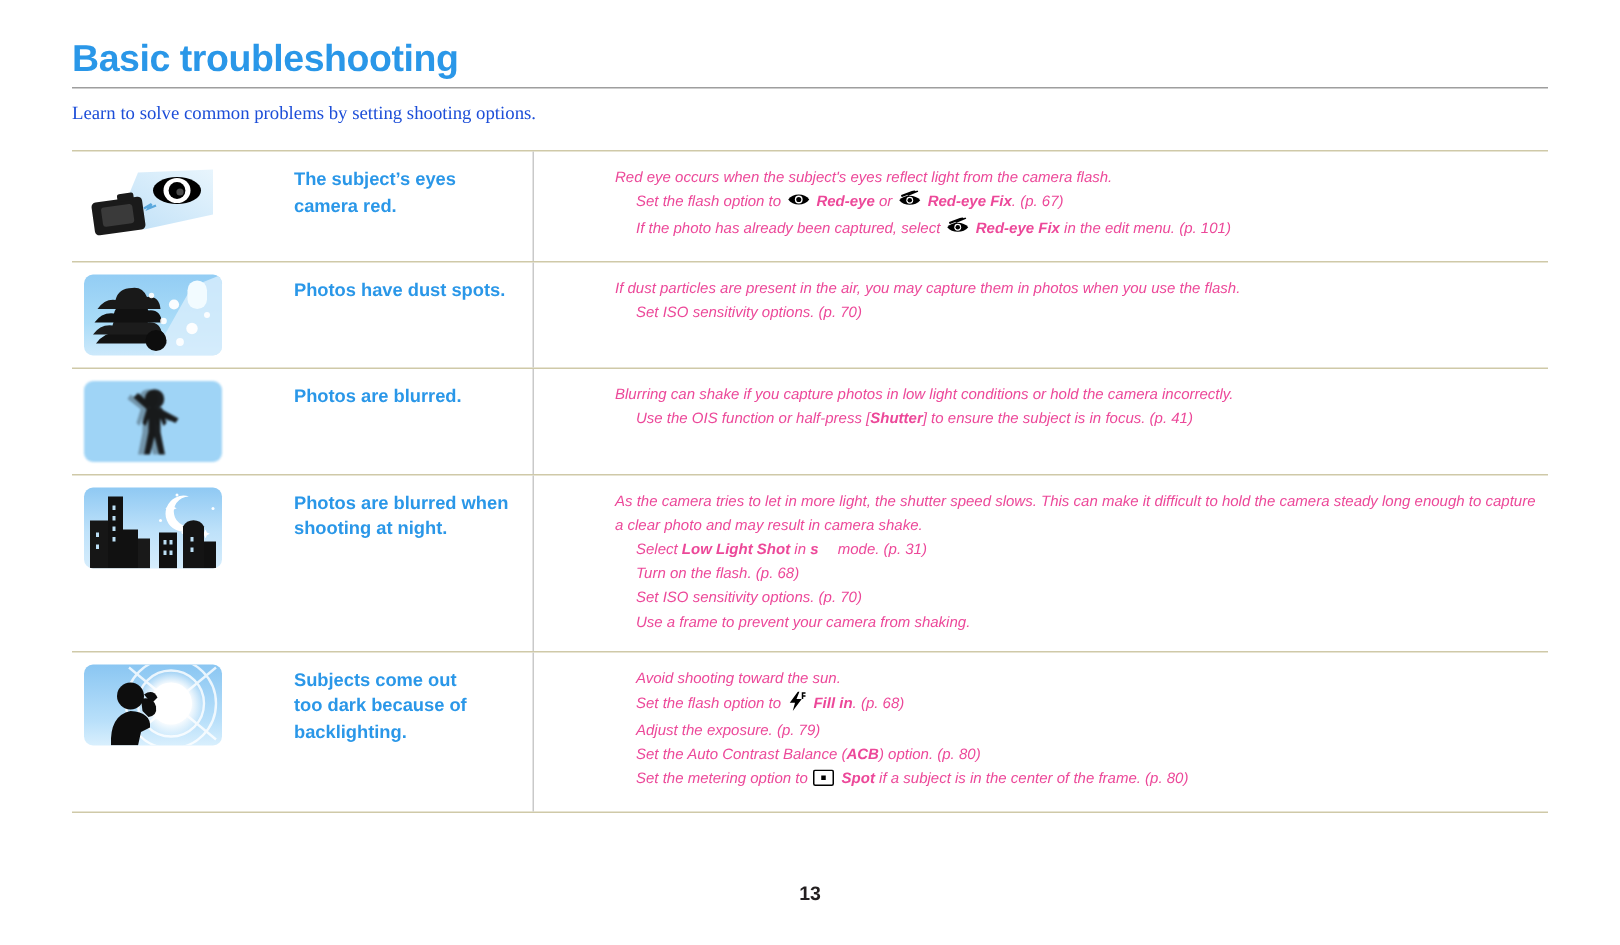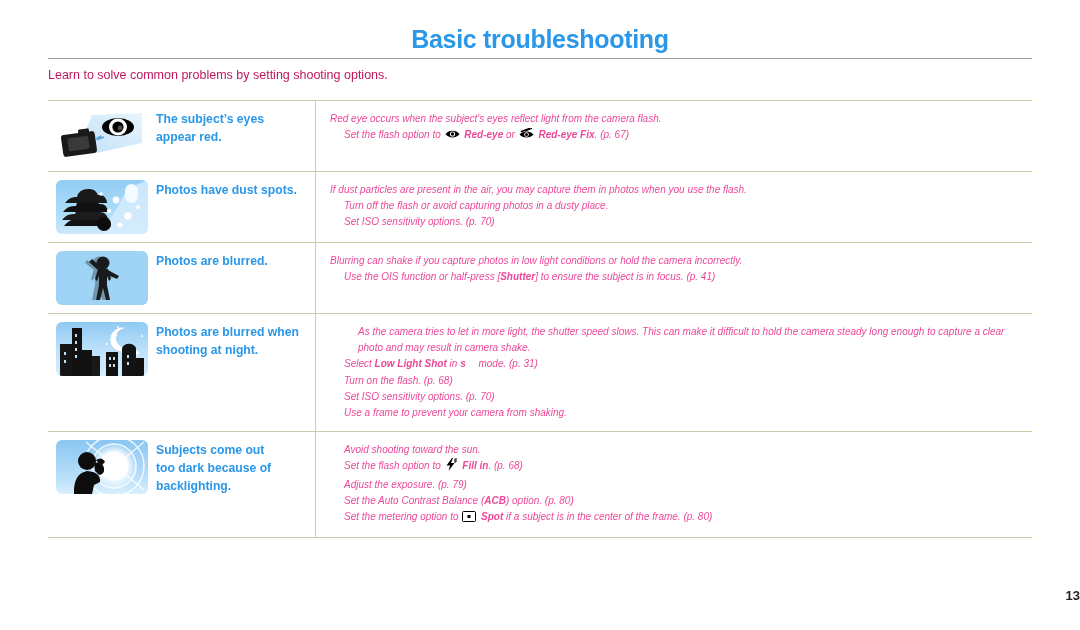--- a/index.html
+++ b/index.html
@@ -30,48 +30,49 @@
     width: 984px;
   }
   .page-title {
     font-size: 25px;
     font-weight: bold;
     color: #2a97e8;
     letter-spacing: -0.3px;
     line-height: 1.05;
     margin: 0 0 6px 0;
     white-space: nowrap;
-    text-align: center;
   }
   .title-rule {
     height: 1px;
     background: #9e9e9e;
     width: 984px;
   }
   .subtitle {
     font-size: 12.5px;
-    color: #be185d;
+    color: #1d4ed8;
     margin-top: 9px;
     line-height: 1.2;
+    font-family: Liberation Serif, serif;
   }
 
   
   .tbl {
     position: absolute;
     left: 48px;
     top: 100px;
     width: 984px;
     border-collapse: collapse;
     table-layout: fixed;
   }
   .row {
     display: flex;
     width: 984px;
     border-top: 1px solid #cfc9a8;
     box-sizing: border-box;
+    gap: 40px;
   }
   .row.first { border-top: 1px solid #cfc9a8; }
   .row.last  { border-bottom: 1px solid #cfc9a8; }
 
   .cell-icon {
     width: 104px;
     flex: 0 0 104px;
     padding: 8px 0 8px 8px;
     box-sizing: border-box;
   }
@@ -93,21 +94,21 @@
     font-size: 12.2px;
     line-height: 1.45;
   }
   .body-line {
     font-size: 10px;
     line-height: 1.62;
     color: #ec4899;
     white-space: nowrap;
     font-style: italic;
   }
-  .body-line.wrap { white-space: normal; margin-left: 28px; }
+  .body-line.wrap { white-space: normal; }
   .body-line.indent { padding-left: 14px; }
   .body-line b { font-weight: bold; }
 
   
   .thumb {
     width: 92px;
     height: 54px;
     border-radius: 6px;
     position: relative;
     overflow: hidden;
@@ -124,21 +125,21 @@
   .t4 { background: linear-gradient(180deg,#8fc9f3 0%, #bfe2fa 55%, #d6edfc 100%); }
   
   .t5 { background: linear-gradient(180deg,#8ac6f2 0%, #b9e0fa 70%, #d9effd 100%); }
 
   
   .footer {
     position: absolute;
     left: 0;
     top: 588px;
     width: 1080px;
-    text-align: right;
+    text-align: center;
     font-size: 13px;
     font-weight: bold;
     color: #231f20;
   }
 
   
   .gi {
     display: inline-block;
     vertical-align: -2px;
     margin: 0 2px 0 1px;
@@ -171,35 +172,42 @@
               <circle cx="62" cy="18" r="5.6" fill="#000"></circle>
               <circle cx="64" cy="19" r="2.4" fill="#4a4a4a"></circle>
               <rect x="6" y="24" width="34" height="22" rx="3" fill="#1a1a1a" transform="rotate(-8 23 35)"></rect>
               <rect x="12" y="28" width="21" height="13" rx="2" fill="#3a3a3a" transform="rotate(-8 23 35)"></rect>
               <rect x="22" y="20" width="11" height="5" rx="1.5" fill="#1a1a1a" transform="rotate(-8 27 22)"></rect>
               <path d="M40 30 l5 -3 l-2 3 l5 -2" stroke="#5aa8dd" stroke-width="1.6" fill="none"></path>
             </svg></div>
         </div>
         <div class="cell-label">
           <div class="label-text">The subject’s eyes</div>
-          <div class="label-text">appear red.</div>
+          <div class="label-text">camera red.</div>
         </div>
         <div class="cell-body">
           <div class="body-line"><span>Red eye occurs when the subject's eyes reflect light from the camera flash.</span></div>
           <div class="body-line indent"><span>Set the flash option to </span><span class="gi"><svg width="15" height="12" viewBox="0 0 30 24">
                 <path d="M1 12 C7 3,23 3,29 12 C23 21,7 21,1 12 Z" fill="#000"></path>
                 <circle cx="15" cy="12" r="5.2" fill="#fff"></circle>
                 <circle cx="15" cy="12" r="3.4" fill="#000"></circle>
               </svg></span><b> Red-eye</b><span> or </span><span class="gi"><svg width="15" height="12" viewBox="0 0 30 24">
                 <path d="M1 13 C7 5,23 5,29 13 C23 21,7 21,1 13 Z" fill="#000"></path>
                 <circle cx="15" cy="13" r="4.6" fill="#fff"></circle>
                 <circle cx="15" cy="13" r="3" fill="#000"></circle>
                 <path d="M5 7 L21 1" stroke="#000" stroke-width="3" stroke-linecap="round"></path>
                 <path d="M13 6 L25 1" stroke="#000" stroke-width="2.4" stroke-linecap="round"></path>
               </svg></span><b> Red-eye Fix</b><span>. (p. 67)</span></div>
+          <div class="body-line indent"><span>If the photo has already been captured, select </span><span class="gi"><svg width="15" height="12" viewBox="0 0 30 24">
+                <path d="M1 13 C7 5,23 5,29 13 C23 21,7 21,1 13 Z" fill="#000"></path>
+                <circle cx="15" cy="13" r="4.6" fill="#fff"></circle>
+                <circle cx="15" cy="13" r="3" fill="#000"></circle>
+                <path d="M5 7 L21 1" stroke="#000" stroke-width="3" stroke-linecap="round"></path>
+                <path d="M13 6 L25 1" stroke="#000" stroke-width="2.4" stroke-linecap="round"></path>
+              </svg></span><b> Red-eye Fix</b><span> in the edit menu. (p. 101)</span></div>
         </div>
       </div>
       <div class="row">
         <div class="cell-icon">
           <div class="thumb t2"><svg width="92" height="54" viewBox="0 0 92 54">
               <path d="M72 8 L92 0 L92 54 L46 54 Z" fill="#d6ecfb" opacity="0.85"></path>
               <rect x="69" y="4" width="13" height="19" rx="6.5" fill="#f2fbff"></rect>
               <path d="M8 46 q6 -8 14 -7 q2 -10 12 -10 q8 -1 11 7 q9 -1 10 10 z" fill="#121212"></path>
               <path d="M6 40 q5 -7 13 -6 q2 -9 12 -9 q8 -1 11 7 q9 -1 10 8 z" fill="#1c1c1c"></path>
               <path d="M7 32 q5 -7 13 -6 q2 -8 12 -8 q8 -1 11 6 q8 -1 9 8 z" fill="#111"></path>
@@ -211,21 +219,20 @@
               <circle cx="64" cy="45" r="2.6" fill="#ffffff" opacity="0.9"></circle>
               <circle cx="45" cy="14" r="1.8" fill="#ffffff" opacity="0.9"></circle>
               <circle cx="82" cy="27" r="2" fill="#ffffff" opacity="0.9"></circle>
             </svg></div>
         </div>
         <div class="cell-label">
           <div class="label-text">Photos have dust spots.</div>
         </div>
         <div class="cell-body">
           <div class="body-line"><span>If dust particles are present in the air, you may capture them in photos when you use the flash.</span></div>
-          <div class="body-line indent"><span>Turn off the flash or avoid capturing photos in a dusty place.</span></div>
           <div class="body-line indent"><span>Set ISO sensitivity options. (p. 70)</span></div>
         </div>
       </div>
       <div class="row">
         <div class="cell-icon">
           <div class="thumb t3" style="filter: blur(0.7px);"><svg width="92" height="54" viewBox="0 0 92 54">
               <g opacity="0.35" transform="translate(-3,0)">
                 <circle cx="46" cy="12" r="6.5" fill="#222"></circle>
                 <path d="M41 18 q5 -2 10 0 l3 10 l-2 2 l-2 -5 l0 9 l3 15 l-4 0 l-3 -12 l-3 12 l-4 0 l3 -15 l0 -9 l-2 5 l-2 -2 z" fill="#222"></path>
                 <path d="M41 19 l-9 -7 l2 -3 l10 7 z" fill="#222"></path>

